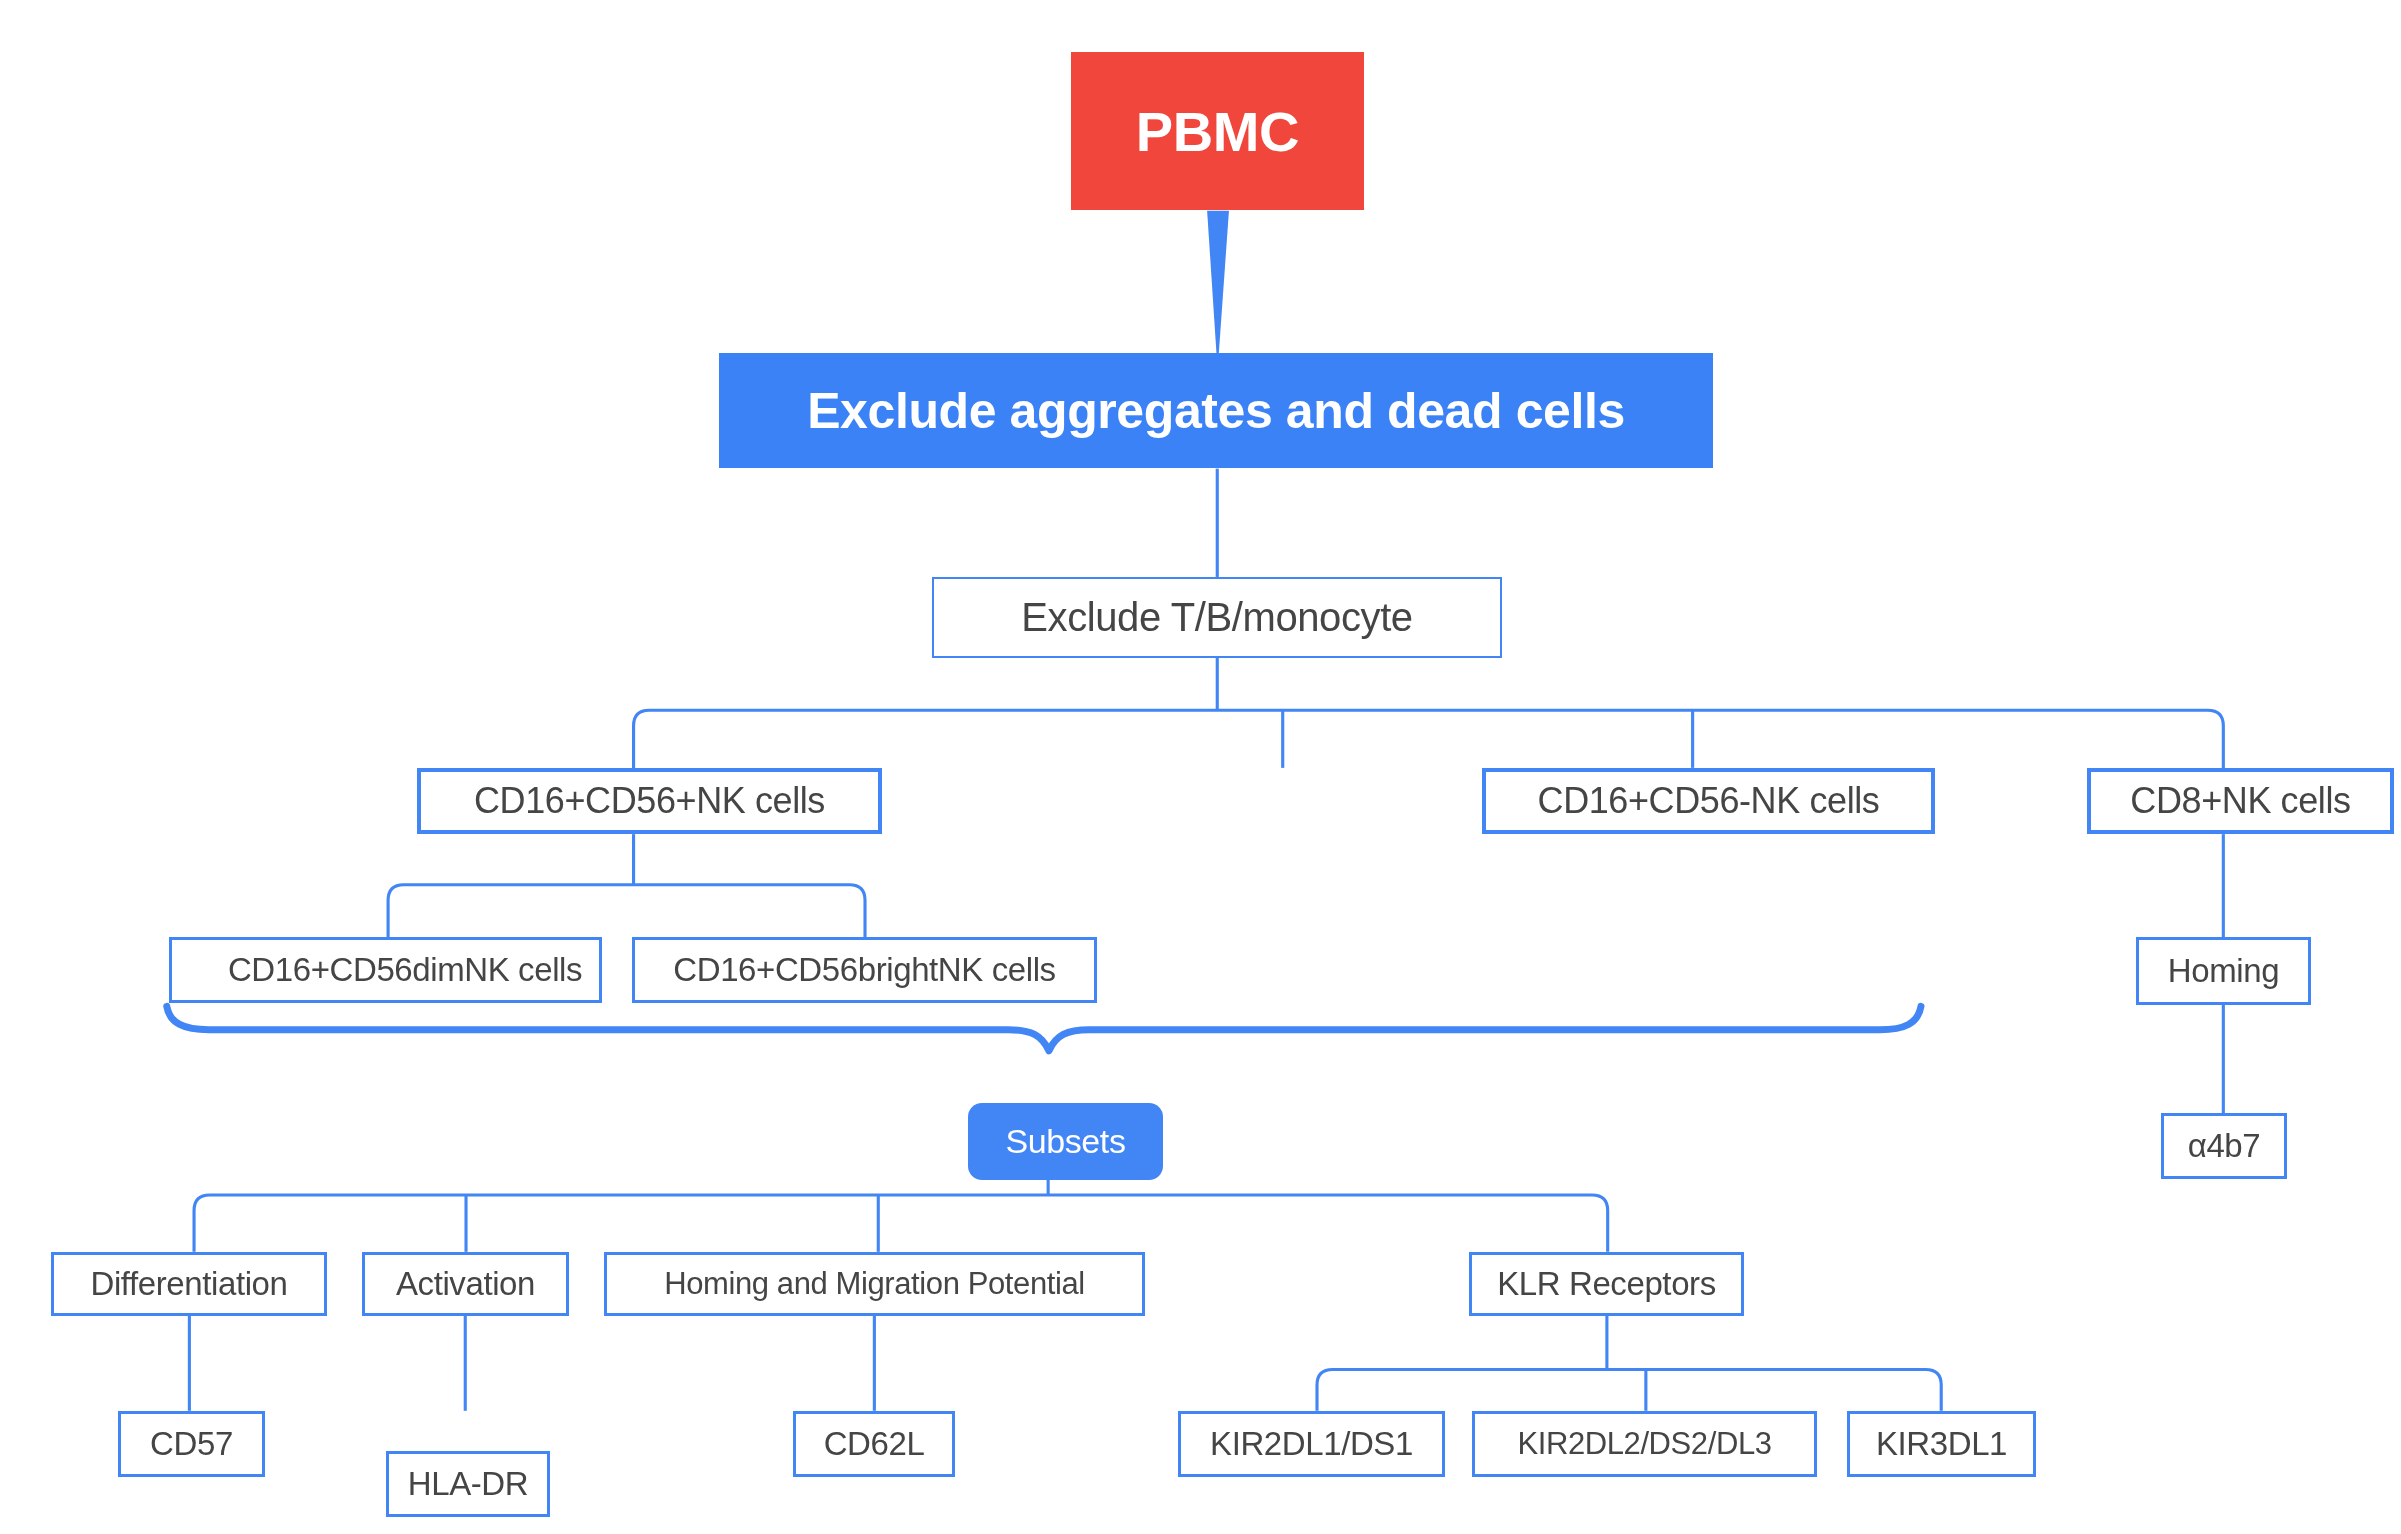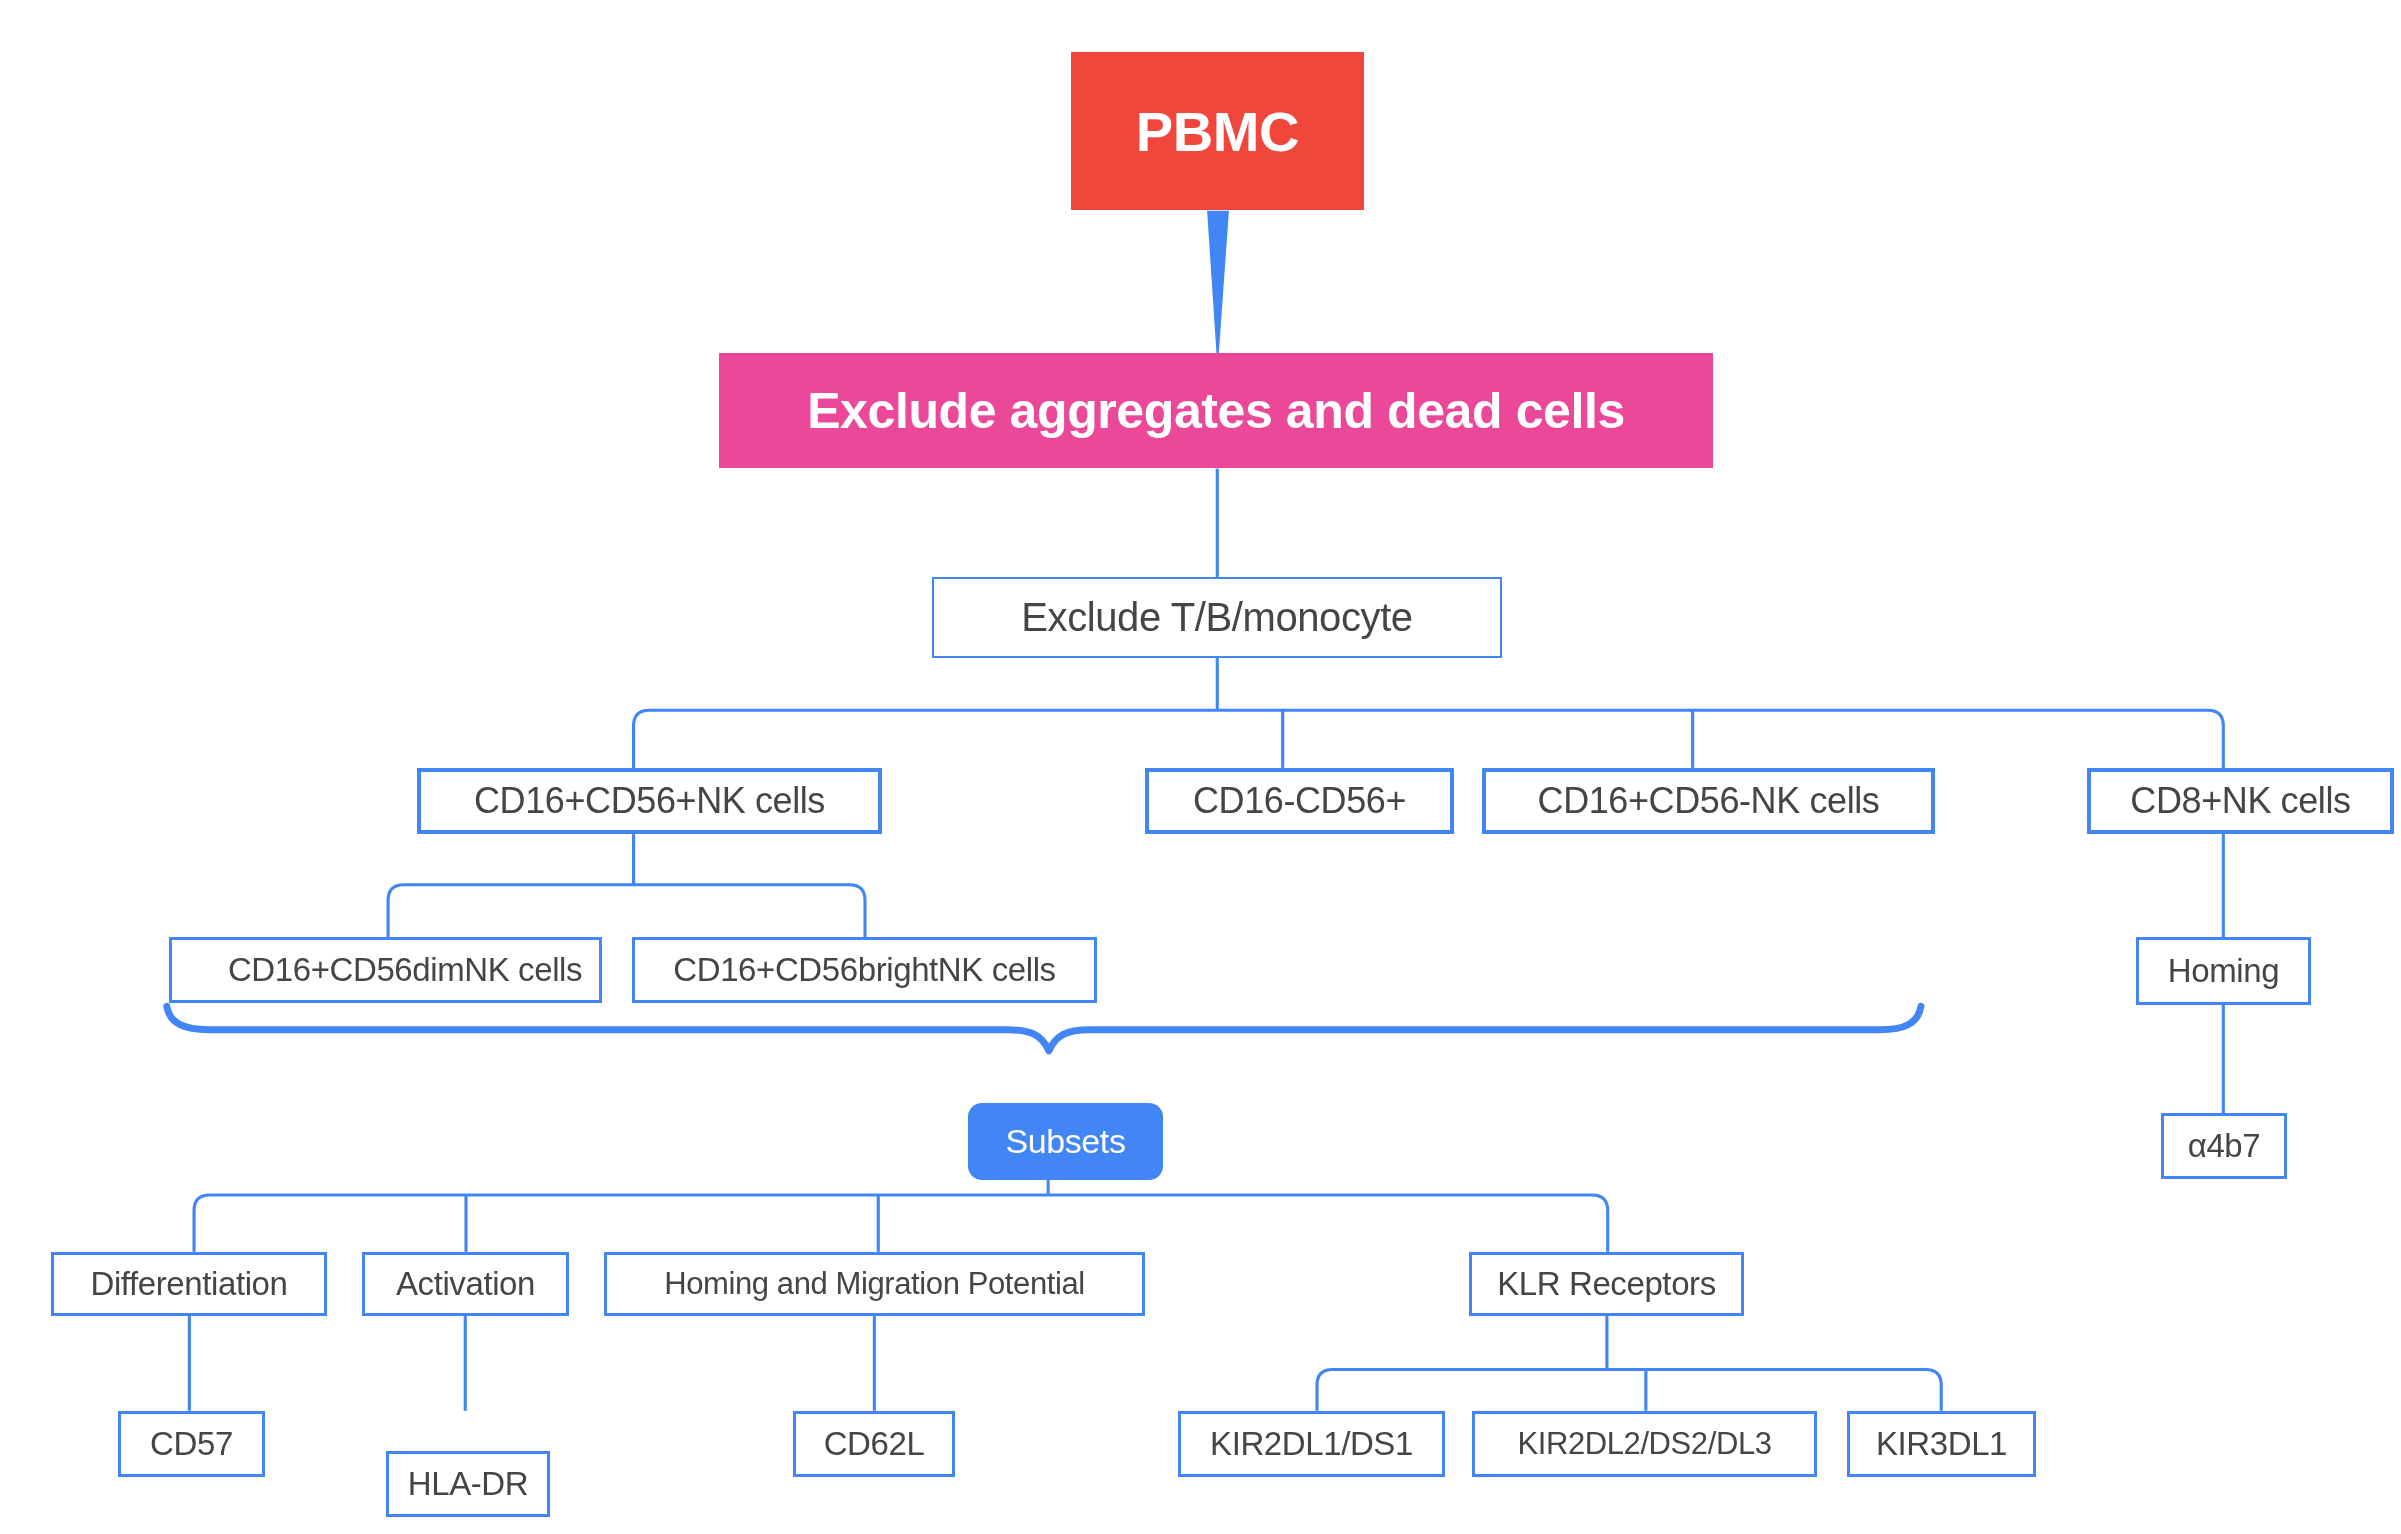--- a/index.html
+++ b/index.html
@@ -17,21 +17,21 @@
     position: absolute;
     box-sizing: border-box;
     display: flex;
     align-items: center;
     justify-content: center;
     text-align: center;
     white-space: nowrap;
     letter-spacing: -0.4px;
   }
   .node.filled-red   { background: #F0463C; color: #ffffff; font-weight: bold; font-size: 56px; }
-  .node.filled-green { background: #ec4899; color: #ffffff; font-weight: bold; font-size: 50px; }
+  .node.filled-green { background: #3b82f6; color: #ffffff; font-weight: bold; font-size: 50px; }
   .node.filled-blue  { background: #4285F4; color: #ffffff; font-size: 34px; border-radius: 14px; }
   .node.outlined {
     background: #ffffff;
     color: #454545;
     border: 3.1px solid #4285F4;
     font-size: 33px;
   }
   .node.outlined.thin   { border-width: 2.3px; font-size: 40px; }
   .node.outlined.thick  { border-width: 4.7px; font-size: 36px; margin-left: 16px; }
   .node.outlined.small  { font-size: 33px; }
@@ -75,21 +75,20 @@
     <path d="M 2853 1287 V 1428"></path>
   </svg>
 
   <div class="node filled-red" style="left:1071px; top:52px; width:293px; height:158px;">PBMC</div>
 
   <div class="node filled-green" style="left:719px; top:353px; width:994px; height:115px;">Exclude aggregates and dead cells</div>
 
   <div class="node outlined thin" style="left:932px; top:577px; width:570px; height:81px;">Exclude T/B/monocyte</div>
 
   <div class="node outlined thick" style="left:401px; top:768px; width:465px; height:66px;">CD16+CD56+NK cells</div>
-  <div class="node outlined thick" style="left:1129px; top:768px; width:309px; height:66px;">CD16-CD56+</div>
   <div class="node outlined thick" style="left:1466px; top:768px; width:453px; height:66px;">CD16+CD56-NK cells</div>
   <div class="node outlined thick" style="left:2071px; top:768px; width:307px; height:66px;">CD8+NK cells</div>
 
   <div class="node outlined small" style="left:169px; top:937px; width:433px; height:66px;padding-left:39px;">CD16+CD56dimNK cells</div>
   <div class="node outlined small" style="left:632px; top:937px; width:465px; height:66px;">CD16+CD56brightNK cells</div>
 
   <div class="node outlined small" style="left:2136px; top:937px; width:175px; height:68px;">Homing</div>
   <div class="node outlined small" style="left:2161px; top:1113px; width:126px; height:66px;">α4b7</div>
 
   <div class="node filled-blue" style="left:968px; top:1103px; width:195px; height:77px;">Subsets</div>

